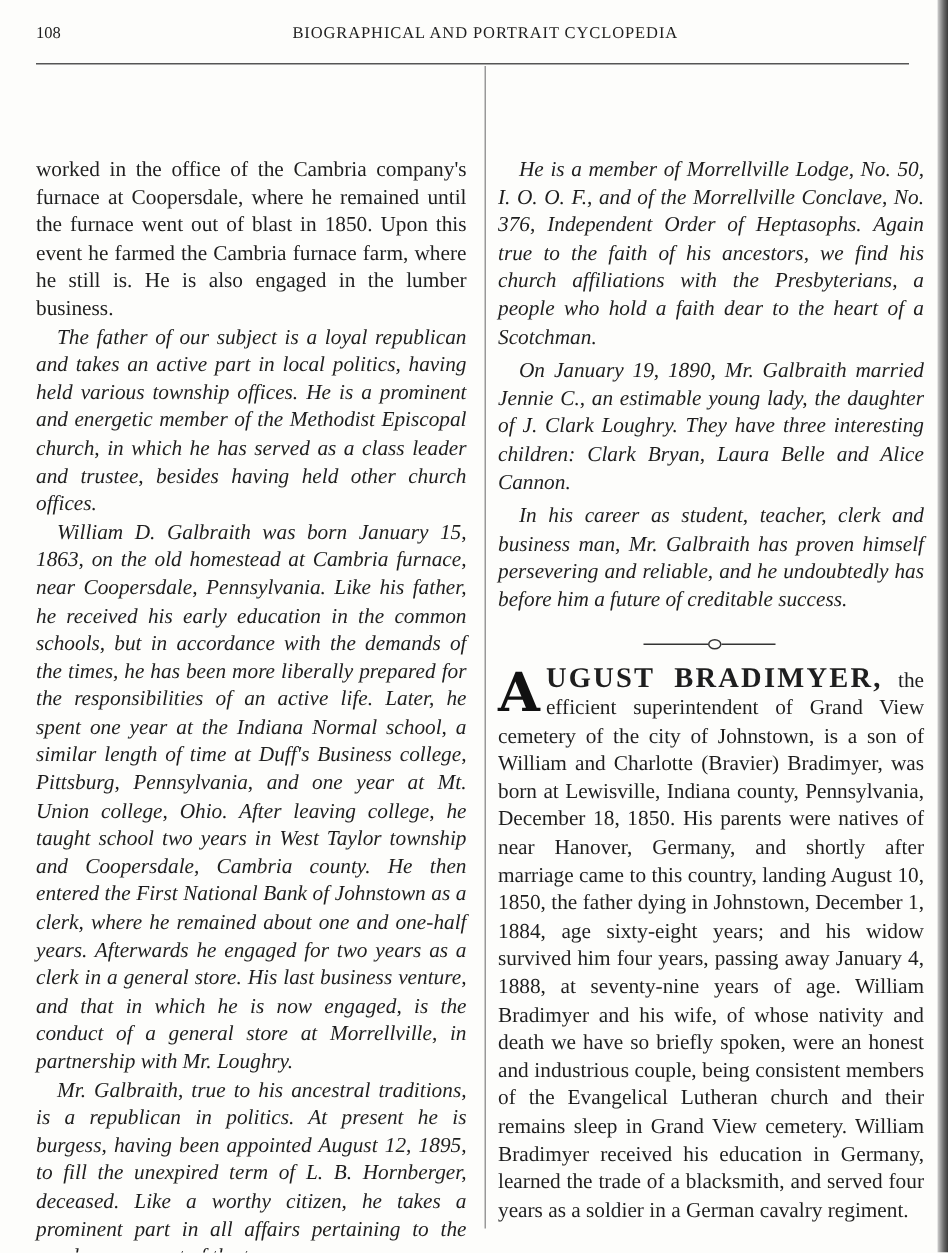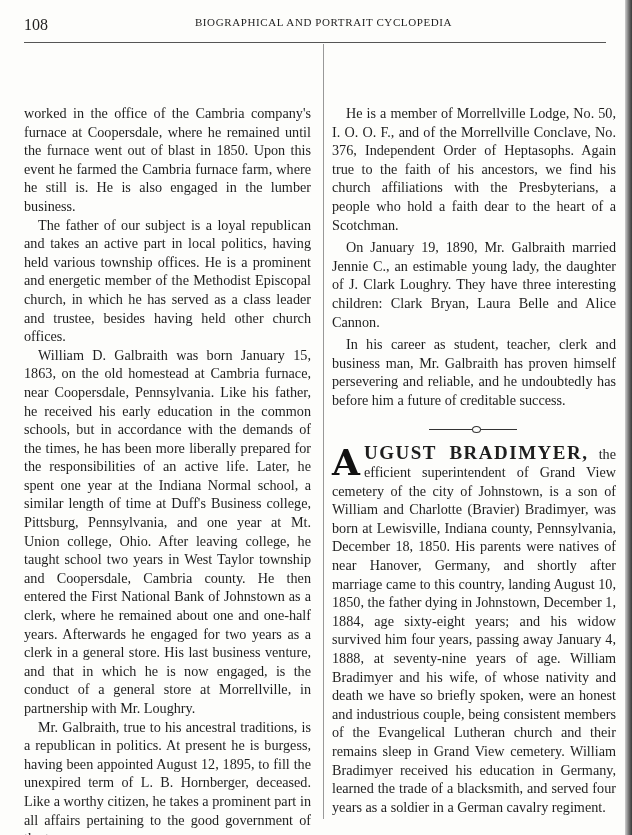--- a/index.html
+++ b/index.html
@@ -11,21 +11,21 @@
   }
   .page { position: absolute; left: 0; top: 0; width: 632px; height: 835px; }
   .right-shadow {
     position: absolute; right: 0; top: 0; width: 7px; height: 835px;
     background: linear-gradient(to right, #cfcfcf, #6a6a6a 60%, #3a3a3a);
   }
   .header {
     position: absolute; left: 24px; top: 14px; width: 585px; height: 20px;
     font-family: "Liberation Serif", serif;
   }
-  .page-number { position: absolute; left: 0; top: 2px; font-size: 16px; }
+  .page-number { position: absolute; left: 0; top: 2px; font-size: 11px; }
   .running-title {
     position: absolute; left: 0; right: 0; top: 2px; text-align: center;
     font-size: 11px; letter-spacing: 0.6px; padding-left: 14px;
   }
   .header-rule {
     position: absolute; left: 24px; top: 42px; width: 582px; height: 1px;
     background: #555;
   }
   .column-rule {
     position: absolute; left: 323px; top: 44px; width: 1px; height: 775px;
@@ -34,21 +34,21 @@
   .col {
     position: absolute; top: 56px;
     font-family: "Liberation Serif", serif;
     font-size: 14.2px; line-height: 18.6px;
     text-align: justify;
     margin-top: 48px;
   }
   .col-left { left: 24px; width: 287px; }
   .col-right { left: 332px; width: 284px; }
   .para { margin: 0; text-indent: 0; }
-  .para.indent { text-indent: 14px; }
+  .para.indent { text-indent: 14px; font-style: italic; }
   .para.cont { text-indent: 0; }
   .separator {
     position: relative; height: 18px; margin: 10px 0 6px 0;
   }
   .separator .line-left {
     position: absolute; left: 97px; top: 9px; width: 43px; height: 1px; background: #333;
   }
   .separator .ornament {
     position: absolute; left: 140px; top: 6px; width: 7px; height: 5px;
     border: 1px solid #333; border-radius: 50%;

